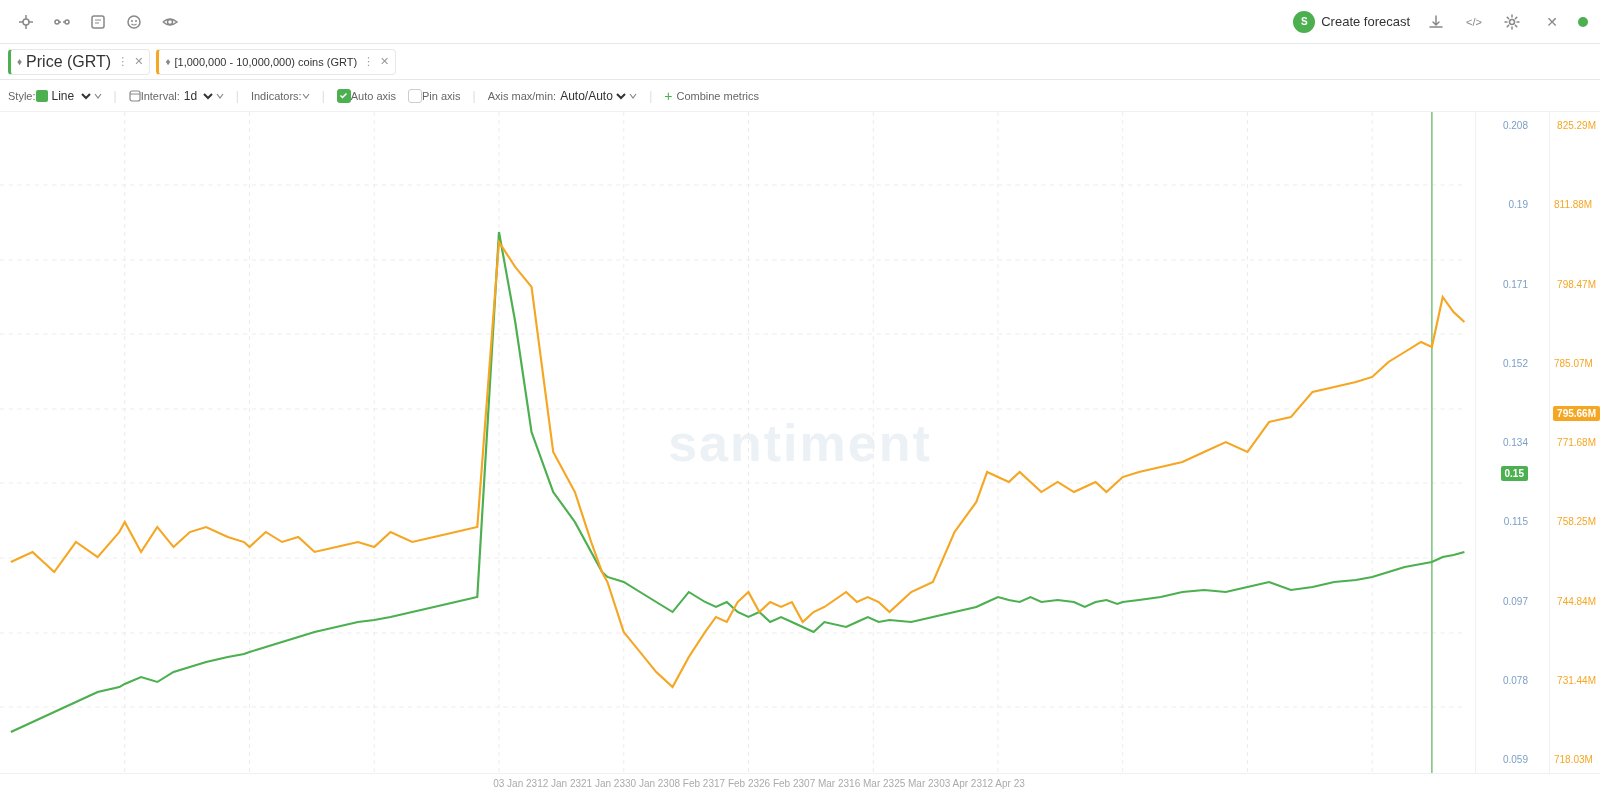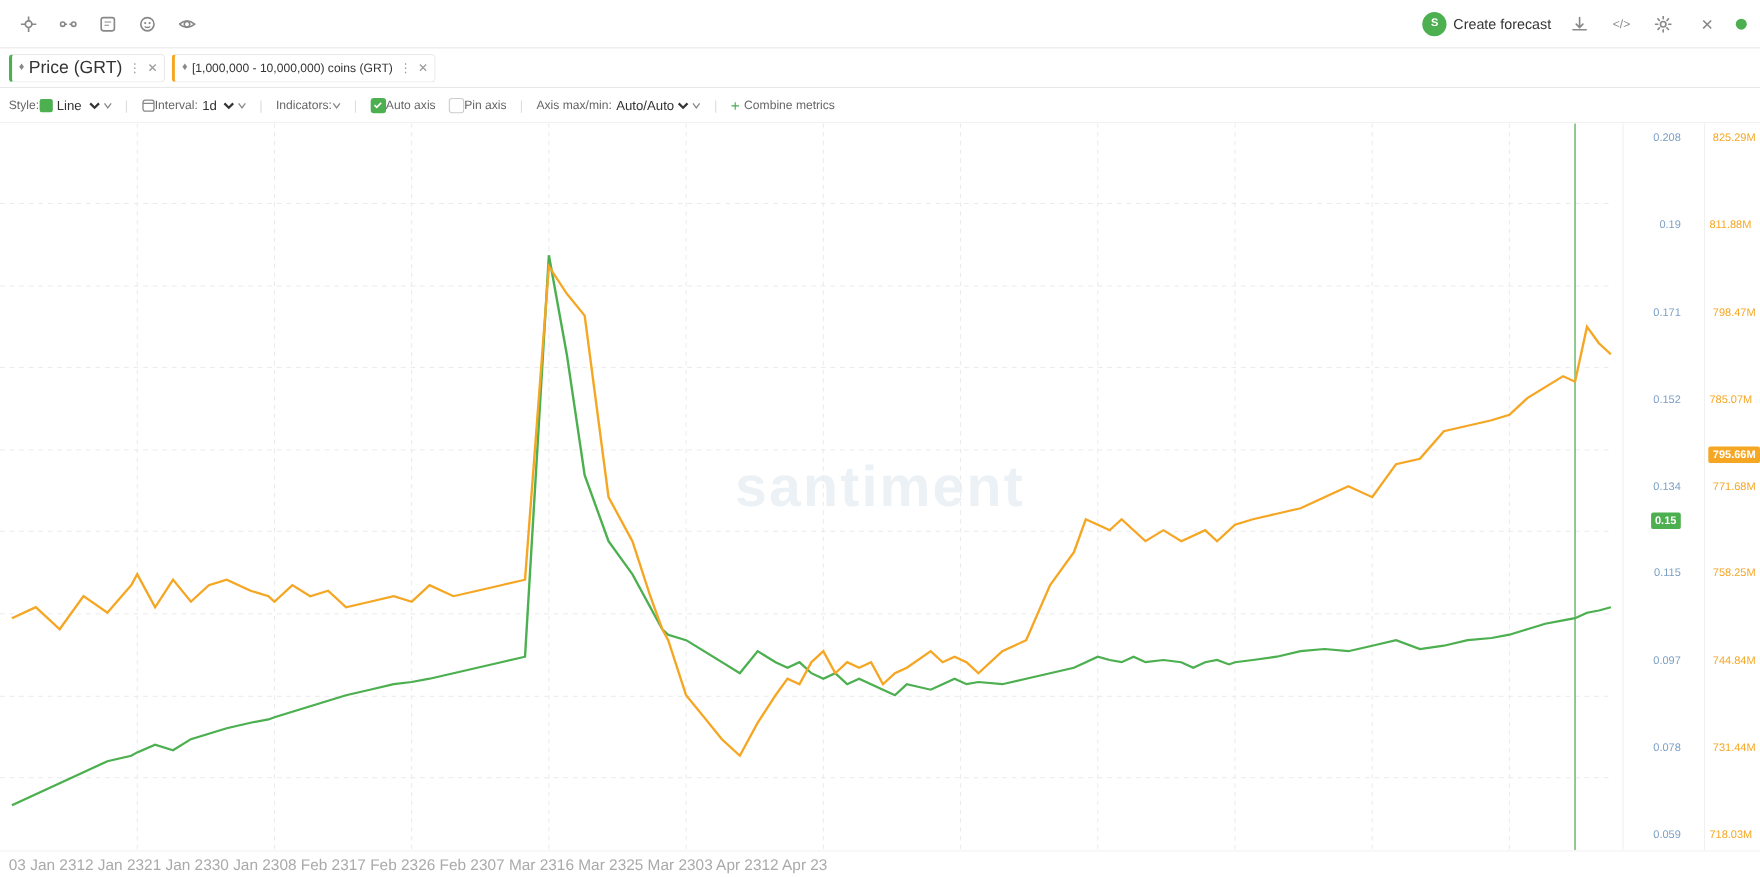--- a/index.html
+++ b/index.html
@@ -110,24 +110,24 @@
       padding: 2px 4px;
       border-radius: 2px;
     }
 
     .online-dot {
       width: 10px; height: 10px; border-radius: 50%; background: #4CAF50;
     }
 
     .x-axis {
       display: flex;
-      justify-content: flex-start;
+      justify-content: center;
       padding: 4px 90px 0 8px;
       height: 24px;
-      font-size: 14px; color: #aaa;
+      font-size: 10px; color: #aaa;
       border-top: 1px solid #f0f0f0;
     }
 
     .watermark {
       position: absolute;
       top: 50%; left: 50%;
       transform: translate(-50%, -50%);
       font-size: 52px;
       font-weight: 700;
       color: rgba(180, 200, 220, 0.25);

